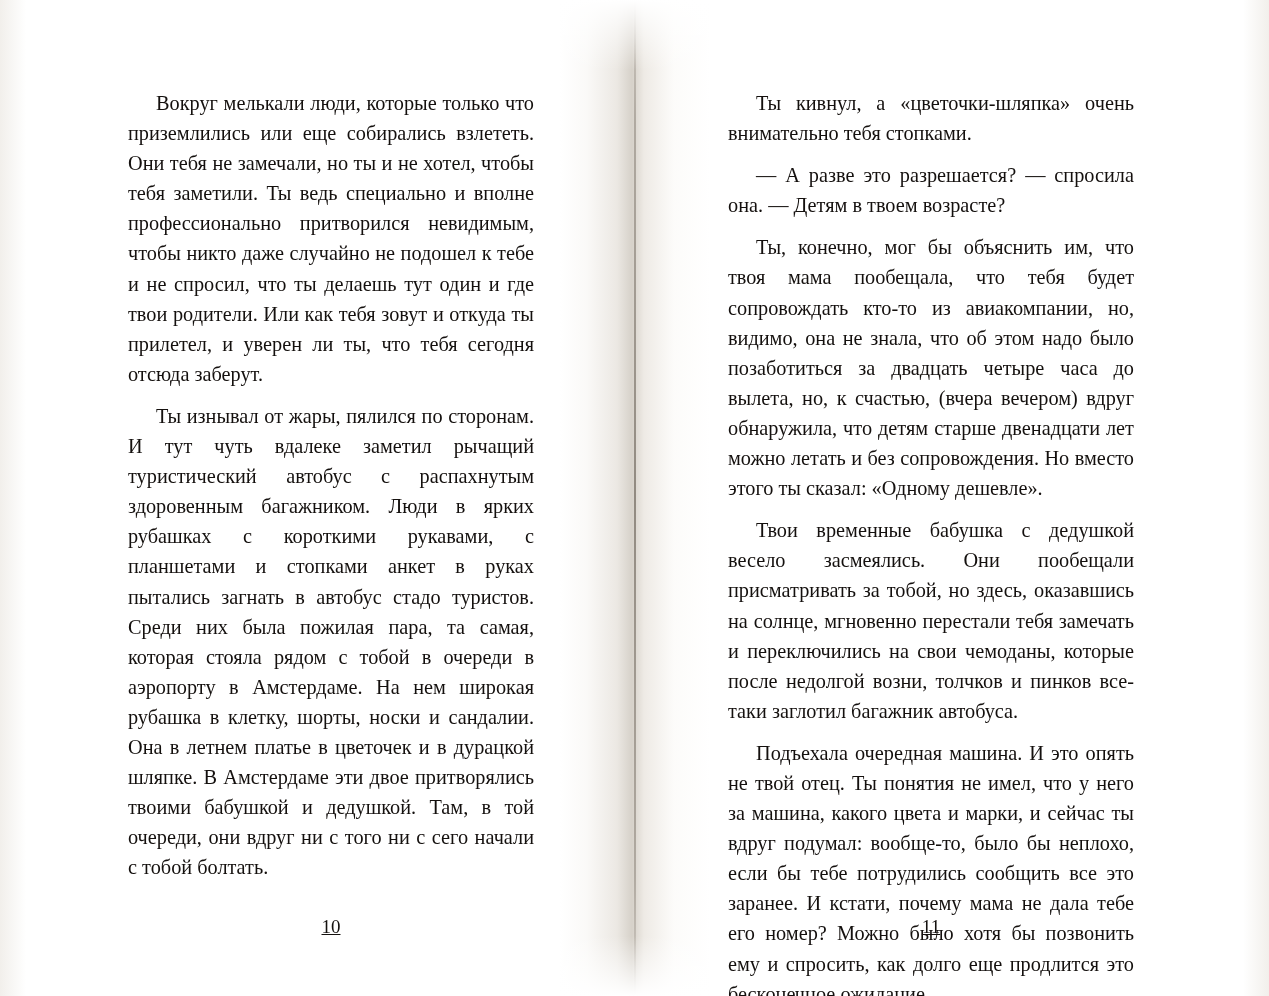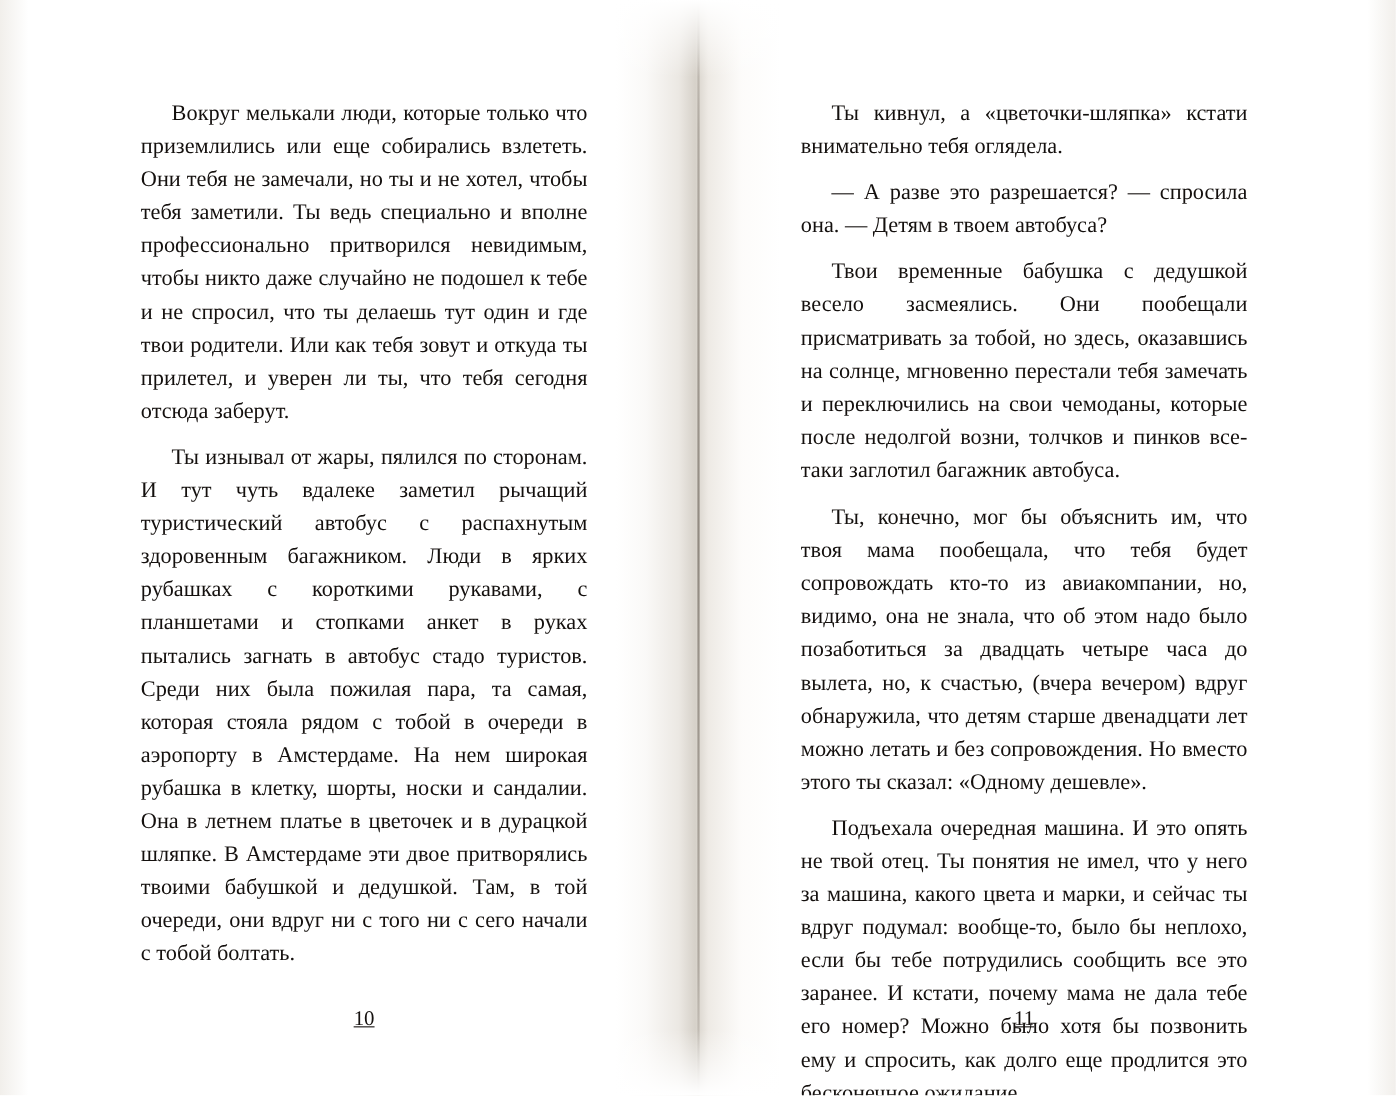--- a/index.html
+++ b/index.html
@@ -128,24 +128,24 @@
       <p>Вокруг мелькали люди, которые только что приземлились или еще собирались взлететь. Они тебя не замечали, но ты и не хотел, чтобы тебя заметили. Ты ведь специально и вполне профессионально притворился невидимым, чтобы никто даже случайно не подошел к тебе и не спросил, что ты делаешь тут один и где твои родители. Или как тебя зовут и откуда ты прилетел, и уверен ли ты, что тебя сегодня отсюда заберут.</p>
       <p>Ты изнывал от жары, пялился по сторонам. И тут чуть вдалеке заметил рычащий туристический автобус с распахнутым здоровенным багажником. Люди в ярких рубашках с короткими рукавами, с планшетами и стопками анкет в руках пытались загнать в автобус стадо туристов. Среди них была пожилая пара, та самая, которая стояла рядом с тобой в очереди в аэропорту в Амстердаме. На нем широкая рубашка в клетку, шорты, носки и сандалии. Она в летнем платье в цветочек и в дурацкой шляпке. В Амстердаме эти двое притворялись твоими бабушкой и дедушкой. Там, в той очереди, они вдруг ни с того ни с сего начали с тобой болтать.</p>
 
     </div>
   </div>
 
   <div class="folio folio-left">10</div>
 
   <div class="page page-right">
     <div class="text-column">
-      <p>Ты кивнул, а «цветочки-шляпка» кстати внимательно тебя оглядела.</p>
-      <p class="dialogue">— А разве это разрешается? — спросила она. — Детям в твоем автобуса?</p>
+      <p>Ты кивнул, а «цветочки-шляпка» очень внимательно тебя стопками.</p>
+      <p class="dialogue">— А разве это разрешается? — спросила она. — Детям в твоем возрасте?</p>
+      <p>Ты, конечно, мог бы объяснить им, что твоя мама пообещала, что тебя будет сопровождать кто-то из авиакомпании, но, видимо, она не знала, что об этом надо было позаботиться за двадцать четыре часа до вылета, но, к счастью, (вчера вечером) вдруг обнаружила, что детям старше двенадцати лет можно летать и без сопровождения. Но вместо этого ты сказал: «Одному дешевле».</p>
       <p>Твои временные бабушка с дедушкой весело засмеялись. Они пообещали присматривать за тобой, но здесь, оказавшись на солнце, мгновенно перестали тебя замечать и переключились на свои чемоданы, которые после недолгой возни, толчков и пинков все-таки заглотил багажник автобуса.</p>
-      <p>Ты, конечно, мог бы объяснить им, что твоя мама пообещала, что тебя будет сопровождать кто-то из авиакомпании, но, видимо, она не знала, что об этом надо было позаботиться за двадцать четыре часа до вылета, но, к счастью, (вчера вечером) вдруг обнаружила, что детям старше двенадцати лет можно летать и без сопровождения. Но вместо этого ты сказал: «Одному дешевле».</p>
       <p>Подъехала очередная машина. И это опять не твой отец. Ты понятия не имел, что у него за машина, какого цвета и марки, и сейчас ты вдруг подумал: вообще-то, было бы неплохо, если бы тебе потрудились сообщить все это заранее. И кстати, почему мама не дала тебе его номер? Можно было хотя бы позвонить ему и спросить, как долго еще продлится это бесконечное ожидание.</p>
       <p>Надо было достать из рюкзака телефон. Позвонить маме, чтобы она позвонила Янису, но, честно говоря, тебе вообще не хотелось с ней говорить. Ты же не просто так выключил телефон в аэропорту,</p>
     </div>
   </div>
 
   <div class="folio folio-right">11</div>
 
 </div>
 
 </body></html>

